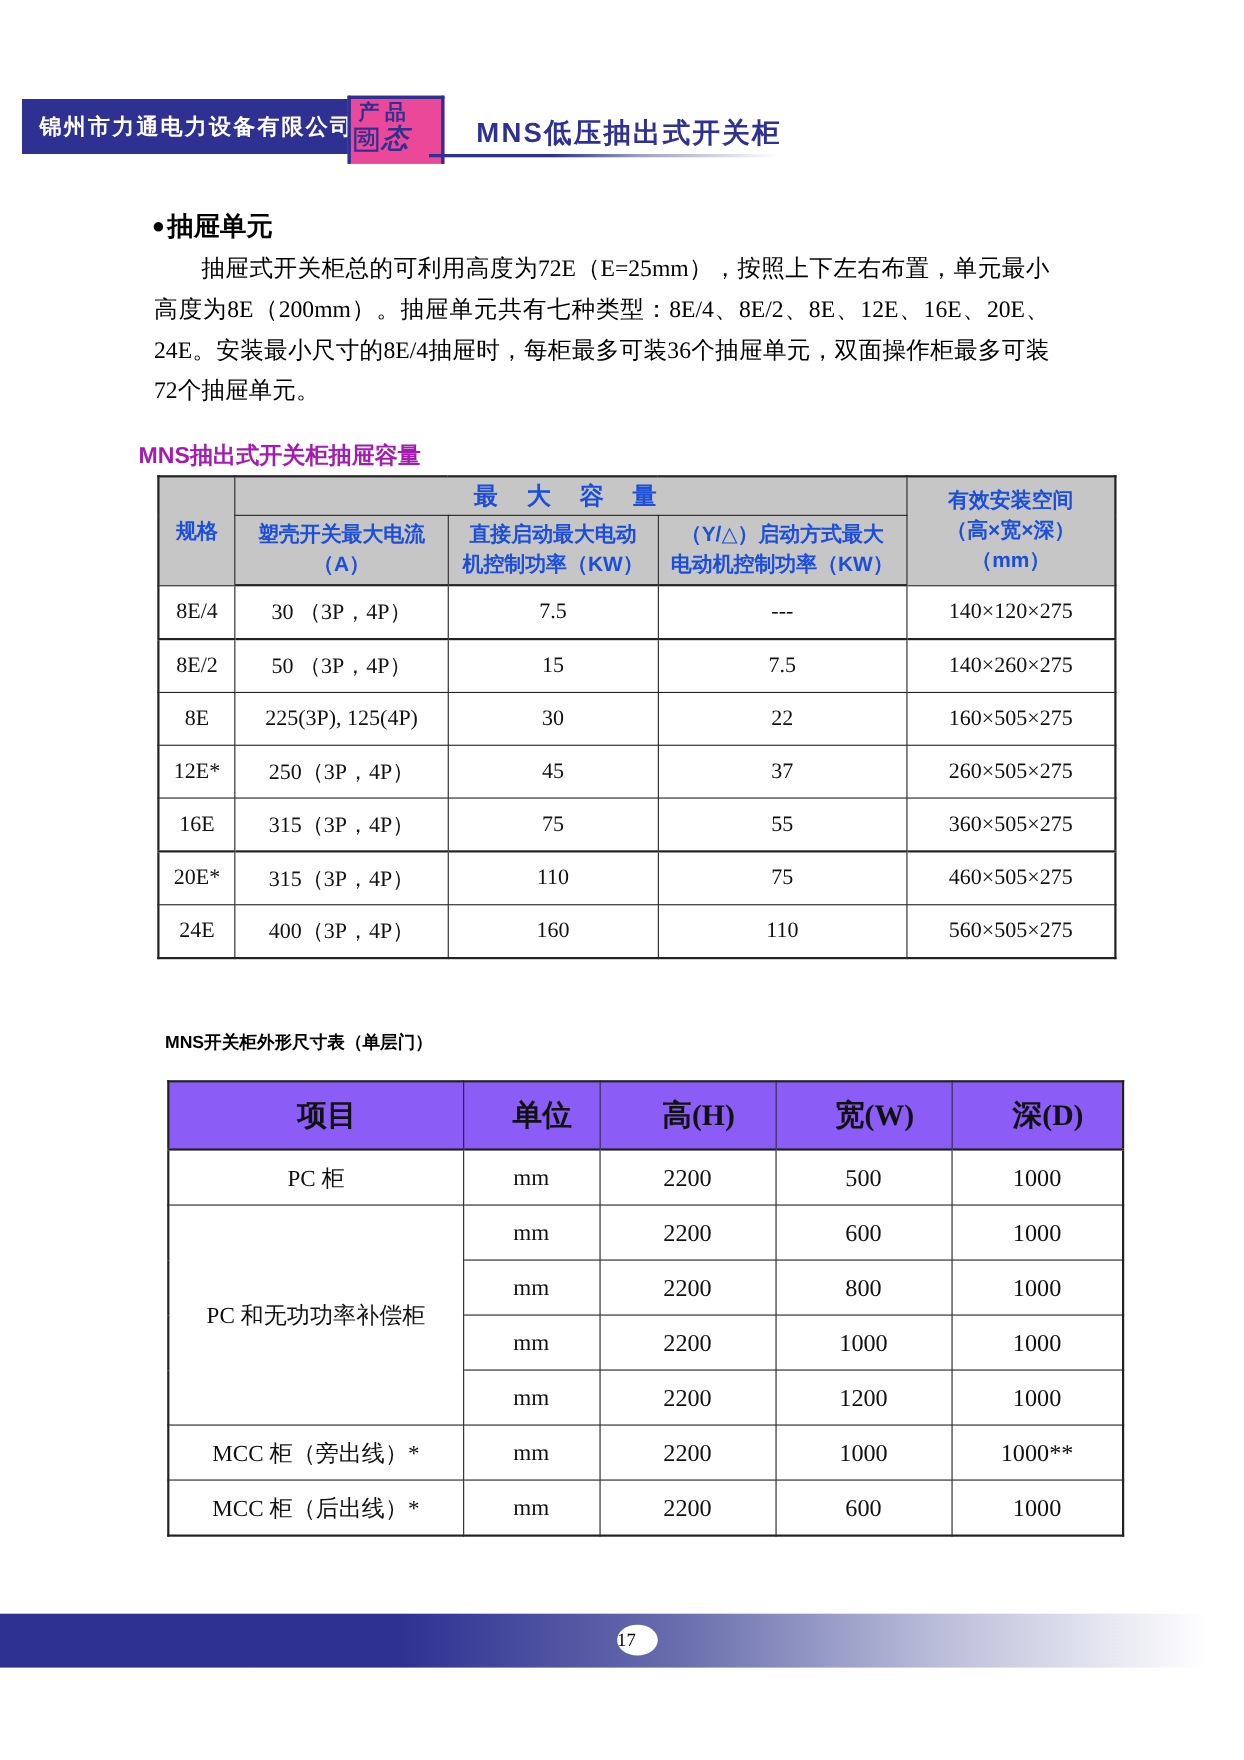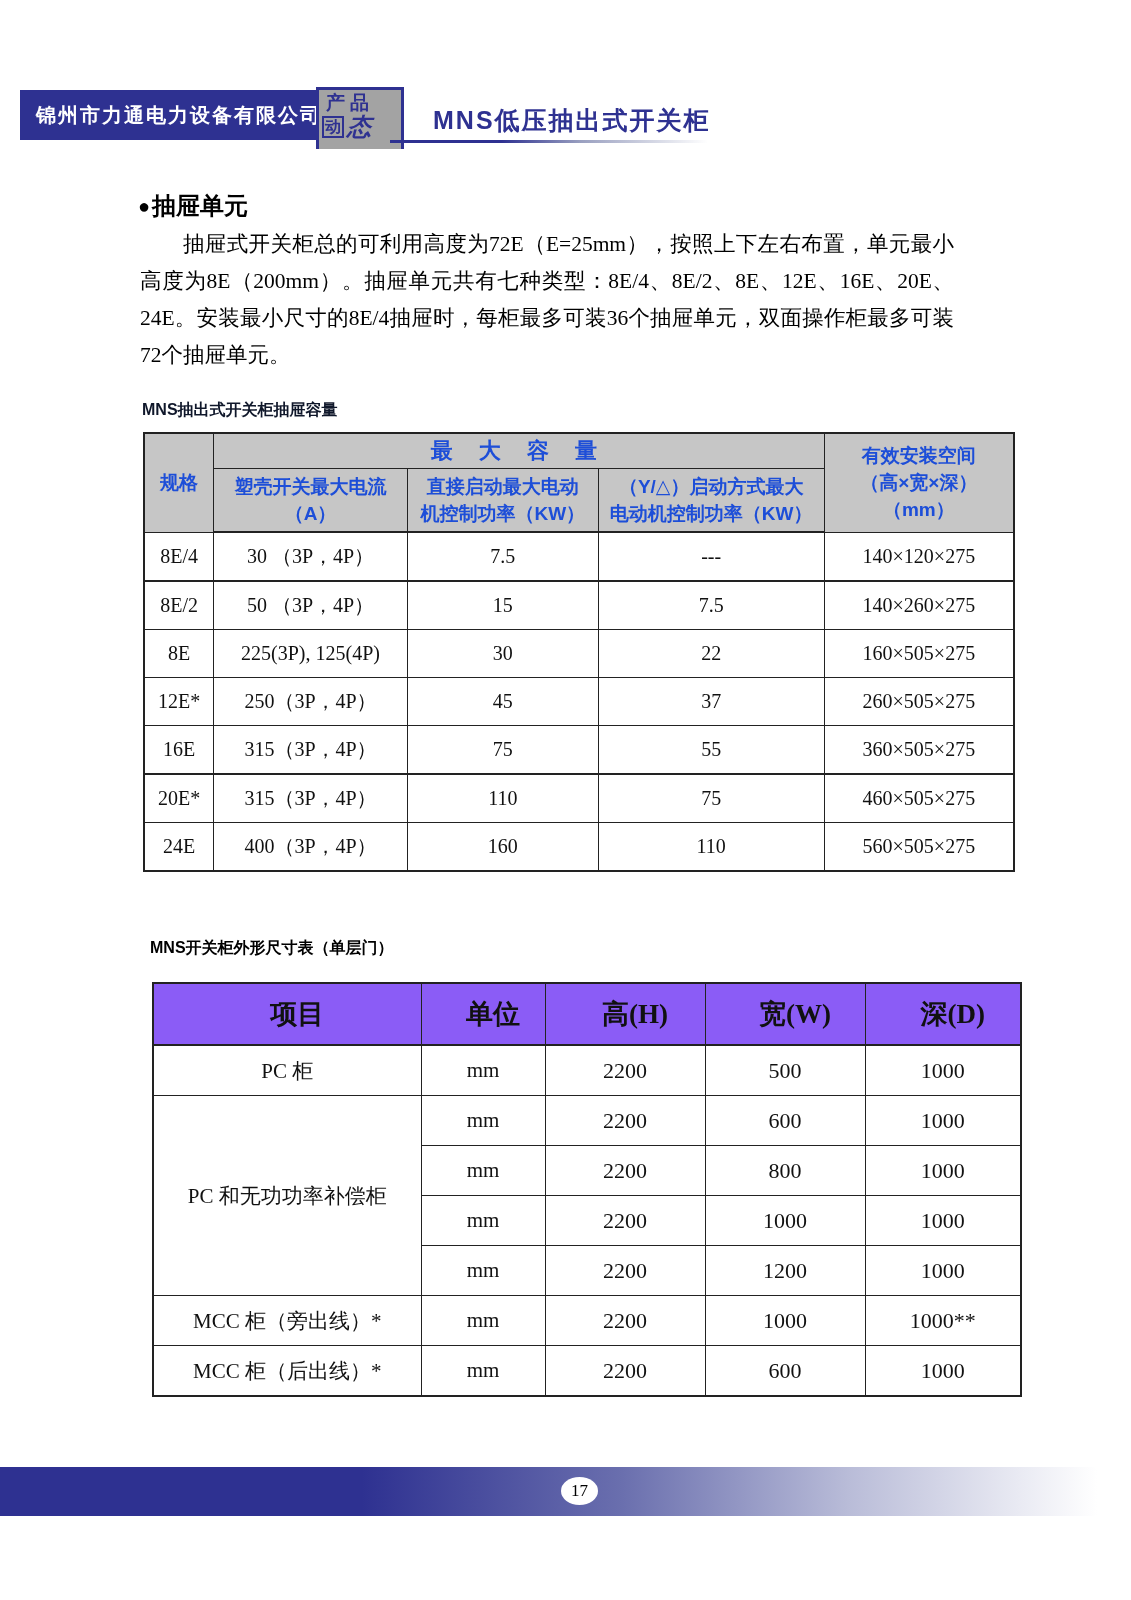--- a/index.html
+++ b/index.html
@@ -4,44 +4,44 @@
 <style>
   html,body{margin:0;padding:0;background:#fff;}
   .page{position:relative;width:1131px;height:1600px;background:#ffffff;overflow:hidden;
         font-family:"Liberation Serif","DejaVu Serif",serif;color:#111;}
 
   
   .brand-bar{position:absolute;left:20px;top:90px;width:288px;height:50px;background:#2e3191;
              display:flex;align-items:center;justify-content:center;padding-left:15px;}
   .brand-bar span{color:#ffffff;font-family:"Liberation Sans","DejaVu Sans",sans-serif;
                   font-weight:bold;font-size:20px;letter-spacing:2px;}
-  .logo-box{position:absolute;left:316px;top:87px;width:88px;height:62px;background:#a3a3a3;
+  .logo-box{position:absolute;left:316px;top:87px;width:88px;height:62px;background:#ec4899;
             border:3px solid #2e3191;border-bottom:none;box-sizing:border-box;
             font-family:"Liberation Sans","DejaVu Sans",sans-serif;color:#2e3191;}
   .logo-line1{font-size:19px;font-weight:bold;letter-spacing:5px;padding:2px 0 0 7px;line-height:22px;}
   .logo-line2{font-size:19px;font-weight:bold;padding-left:3px;line-height:26px;display:flex;align-items:center;}
   .logo-line2 .boxed{border:2px solid #2e3191;font-size:16px;line-height:18px;padding:0 1px;}
   .logo-line2 .brush{font-style:italic;font-size:24px;margin-left:3px;}
   .page-title{position:absolute;left:433px;top:104px;color:#2e3191;
               font-family:"Liberation Sans","DejaVu Sans",sans-serif;
               font-weight:bold;font-size:25px;letter-spacing:2px;}
   .title-underline{position:absolute;left:390px;top:140px;width:318px;height:3px;
     background:linear-gradient(to right,#2e3191 0%,#2e3191 35%,#9aa0c0 60%,rgba(200,203,220,0) 100%);}
 
   
   .section-heading{position:absolute;left:138px;top:190px;font-size:24px;font-weight:bold;
                    color:#000;display:flex;align-items:center;}
   .section-heading .bullet{font-size:20px;margin-right:2px;}
   .body-paragraph{position:absolute;left:140px;top:226px;width:814px;font-size:21.5px;
                   line-height:37px;text-align:justify;text-indent:2em;color:#000;margin:0;}
 
   
-  .tbl1-title{position:absolute;left:142px;top:400px;
+  .tbl1-title{position:absolute;left:126px;top:400px;
               font-family:"Liberation Sans","DejaVu Sans",sans-serif;
-              font-weight:bold;font-size:16px;color:#0f172a;}
+              font-weight:bold;font-size:21px;color:#a21caf;}
   table{border-collapse:collapse;}
   .tbl1{position:absolute;left:143px;top:432px;width:872px;table-layout:fixed;}
   .tbl1 th,.tbl1 td{border:1px solid #222;text-align:center;vertical-align:middle;padding:0;}
   .tbl1{border:2px solid #222;}
   .tbl1 thead th{background:#c6c6c6;font-family:"Liberation Sans","DejaVu Sans",sans-serif;
                  font-weight:bold;font-size:19px;color:#1d4ed8;}
   .tbl1 thead tr:first-child th{height:34px;}
   .tbl1 thead tr:last-child th{height:62px;border-bottom:2.5px solid #222;}
   .tbl1 th.group{font-size:22px;letter-spacing:10px;}
   .tbl1 th .l{display:block;line-height:27px;}
@@ -58,21 +58,21 @@
   .tbl2 thead th{background:#8b5cf6;height:60px;font-weight:bold;font-size:27px;
                  font-family:"Liberation Serif","DejaVu Serif",serif;border-bottom:2.5px solid #222;padding-left:20px;}
   .tbl2 tbody td{height:49px;font-size:22px;margin-top:16px;}
   .tbl2 td.item-cell{font-size:21px;}
   .tbl2 td.unit{font-size:21px;}
 
   
   .bottom-bar{position:absolute;left:0;top:1467px;width:1131px;height:49px;
     background:linear-gradient(to right,#2e3191 0%,#2e3191 32%,#6a6fae 55%,#b9bcd8 75%,rgba(255,255,255,0) 97%);}
   .page-badge{position:absolute;left:561px;top:1477px;width:37px;height:28px;background:#ffffff;
-              border-radius:50%;display:flex;align-items:center;justify-content:center;}
+              border-radius:50%;display:flex;align-items:center;}
   .page-badge span{font-size:17px;color:#000;font-family:"Liberation Serif","DejaVu Serif",serif;}
 </style>
 </head>
 <body>
 
 <div class="page">
 
   <div class="brand-bar">
     <span>锦州市力通电力设备有限公司</span>
   </div>

